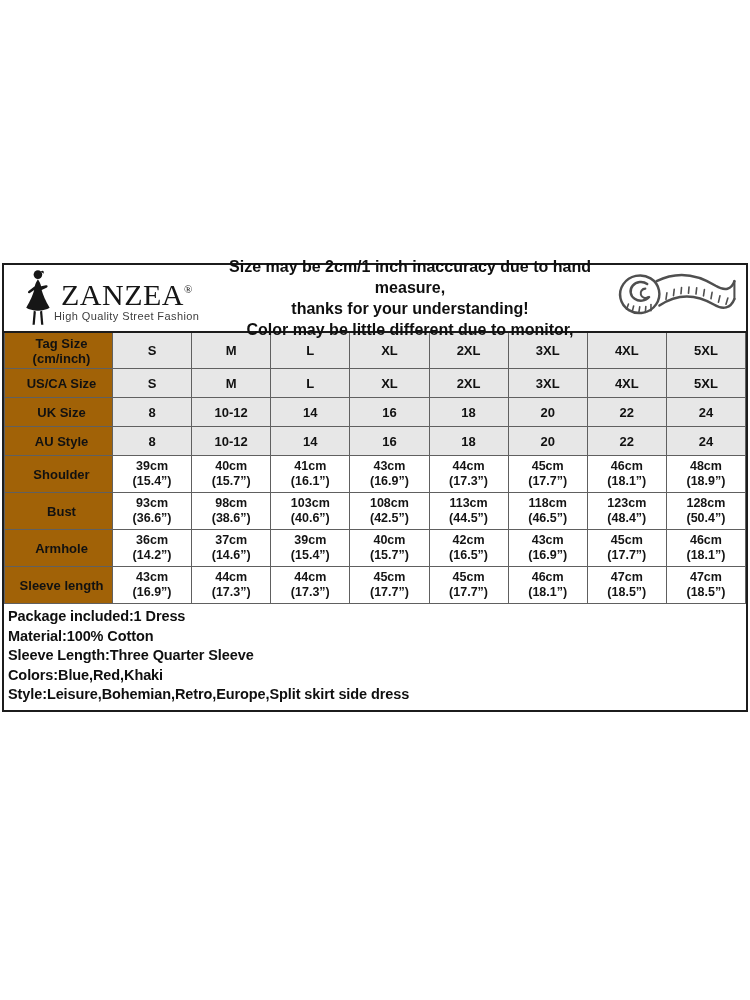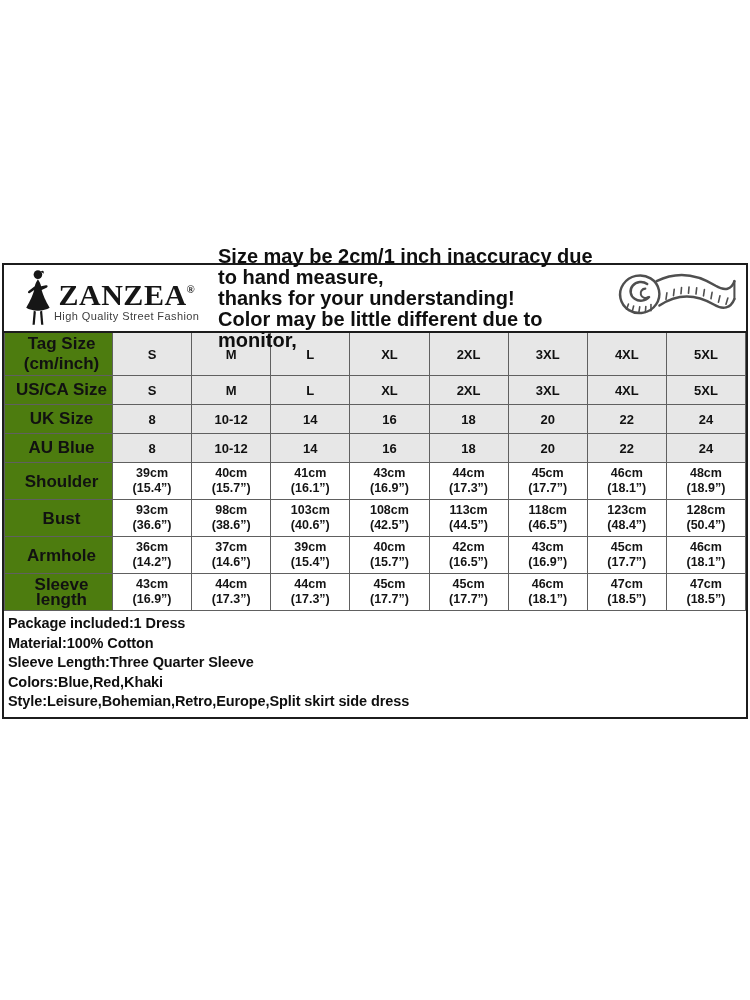--- a/index.html
+++ b/index.html
@@ -14,42 +14,42 @@
   }
   
   .header-band{
     display:flex;align-items:center;height:64px;padding:1px 4px;
     background:#fff;
   }
   .logo{display:flex;align-items:center;width:208px;flex:0 0 auto;}
   .logo-figure{flex:0 0 auto;margin-left:10px;}
   .logo-text{display:flex;flex-direction:column;align-items:center;margin-left:-2px;}
   .brand{
-    font-family:"Liberation Serif",serif;font-weight:bold;font-size:30px;
+    font-family:"Liberation Serif",serif;font-weight:normal;font-size:30px;
     line-height:30px;letter-spacing:0.5px;color:#161616;white-space:nowrap;
   }
   .reg{font-size:11px;vertical-align:12px;letter-spacing:0;}
   .tagline{
     font-size:11px;letter-spacing:0.4px;color:#3d3d3d;margin-top:0px;white-space:nowrap;
   }
   .disclaimer{
-    flex:1 1 auto;font-weight:bold;font-size:20px;
+    flex:1 1 auto;text-align:center;font-weight:bold;font-size:16px;
     line-height:21px;color:#0f0f0f;padding:0 2px;
   }
   .tape-wrap{flex:0 0 auto;width:138px;display:flex;justify-content:center;}
   
   table.size-table{
     border-collapse:collapse;width:100%;table-layout:fixed;
     border-top:2px solid #1c1c1c;
   }
   .size-table th,.size-table td{
     border:1px solid #606060;text-align:center;vertical-align:middle;
     white-space:pre-line;padding:1px 0;
   }
-  .size-table th{background:#4d7c0f;font-weight:bold;font-size:17px;padding-left:6px;}
+  .size-table th{background:#a16207;font-weight:bold;font-size:13px;padding-left:6px;}
   tr.size td{background:#e7e7e7;font-weight:bold;font-size:13px;height:26px;}
   tr.size th{height:26px;}
   tr.size:first-child th,tr.size:first-child td{height:33px;}
   tr.measure td{
     background:#ffffff;font-weight:bold;font-size:12.5px;
     line-height:15.5px;height:34px;color:#141414;
   }
   tr.measure th{line-height:15px;}
   
   .notes{padding:3px 5px 5px 4px;background:#fff;}
@@ -168,21 +168,21 @@
           <td>8</td>
           <td>10-12</td>
           <td>14</td>
           <td>16</td>
           <td>18</td>
           <td>20</td>
           <td>22</td>
           <td>24</td>
         </tr>
         <tr class="size">
-          <th>AU Blue</th>
+          <th>AU Style</th>
           <td>8</td>
           <td>10-12</td>
           <td>14</td>
           <td>16</td>
           <td>18</td>
           <td>20</td>
           <td>22</td>
           <td>24</td>
         </tr>
         <tr class="measure">

